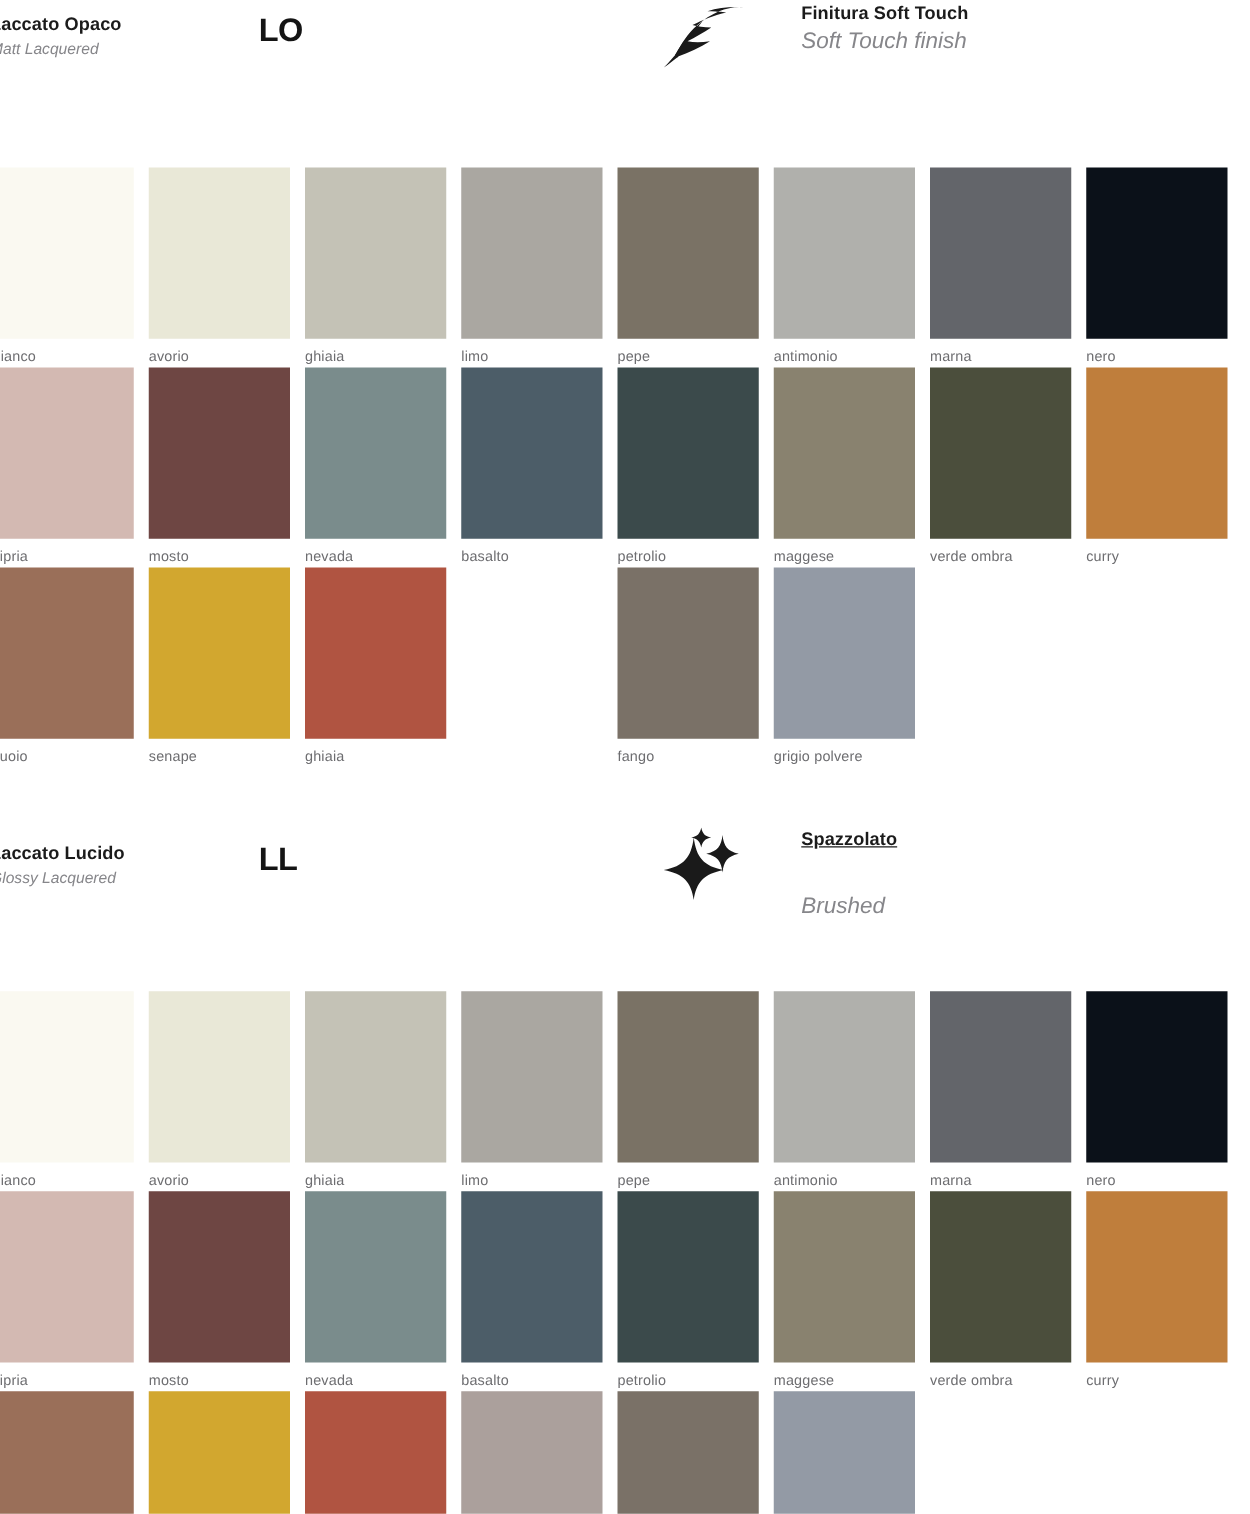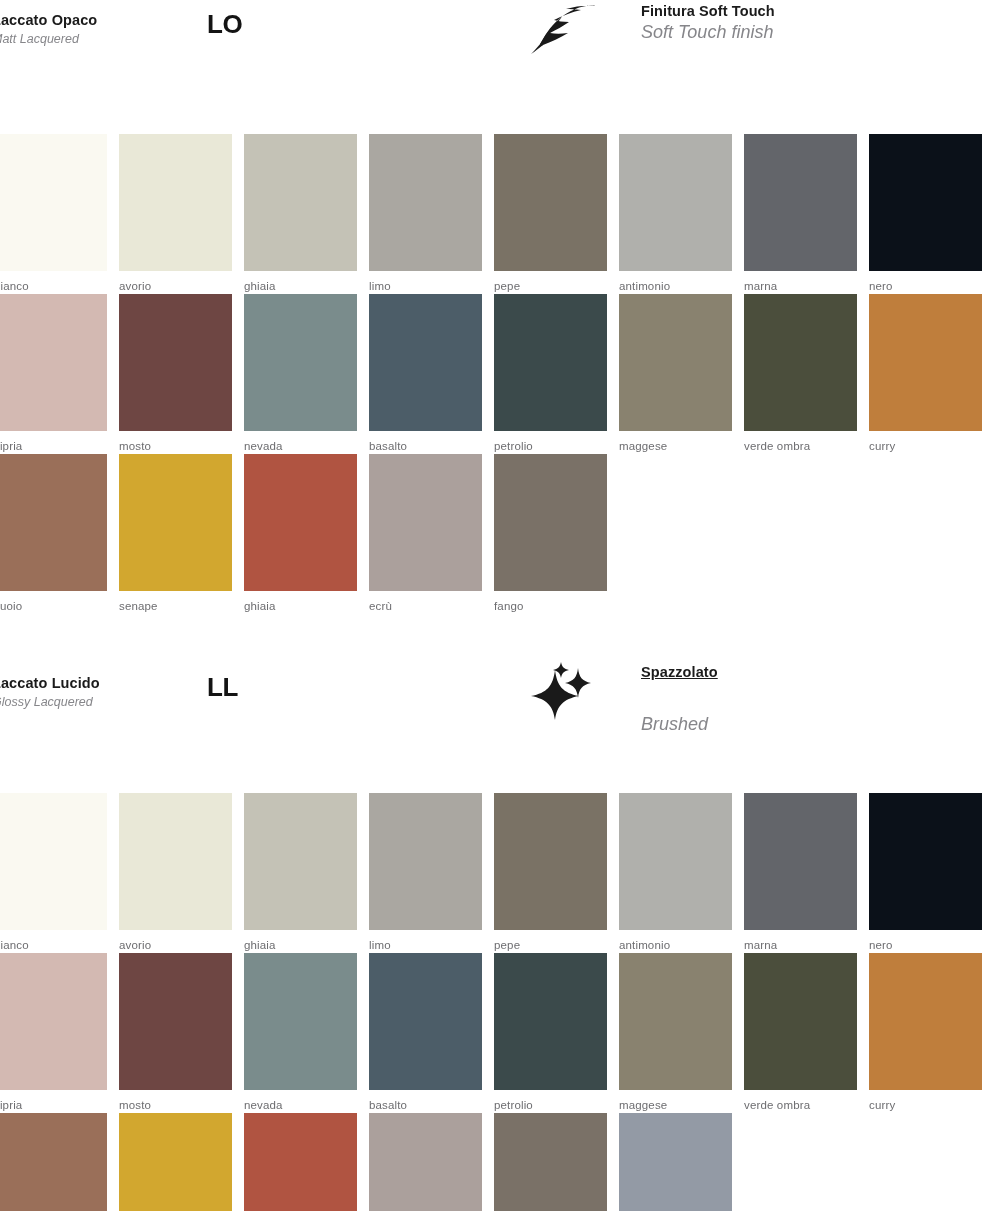--- a/index.html
+++ b/index.html
@@ -218,27 +218,27 @@
           <div class="swatch-label">cuoio</div>
         </div>
         <div class="swatch-cell" style="left: 119px; top: 387px;">
           <div class="swatch-chip" style="background: rgb(210, 167, 47);"></div>
           <div class="swatch-label">senape</div>
         </div>
         <div class="swatch-cell" style="left: 244px; top: 387px;">
           <div class="swatch-chip" style="background: rgb(176, 84, 65);"></div>
           <div class="swatch-label">ghiaia</div>
         </div>
-        <div class="swatch-cell" style="left: 369px; top: 387px;">
-          <div class="swatch-chip" style="background: rgb(171, 160, 156);"></div>
-          <div class="swatch-label">ecrù</div>
-        </div>
         <div class="swatch-cell" style="left: 494px; top: 387px;">
           <div class="swatch-chip" style="background: rgb(122, 113, 103);"></div>
           <div class="swatch-label">fango</div>
+        </div>
+        <div class="swatch-cell" style="left: 619px; top: 387px;">
+          <div class="swatch-chip" style="background: rgb(147, 154, 165);"></div>
+          <div class="swatch-label">grigio polvere</div>
         </div>
       </div>
   </div>
 
   <div class="section section-bottom">
     <div class="sec-header">
       <div class="finish-name">Laccato Lucido</div>
       <div class="finish-sub">Glossy Lacquered</div>
       <div class="finish-code">LL</div>
       <div class="finish-icon">

